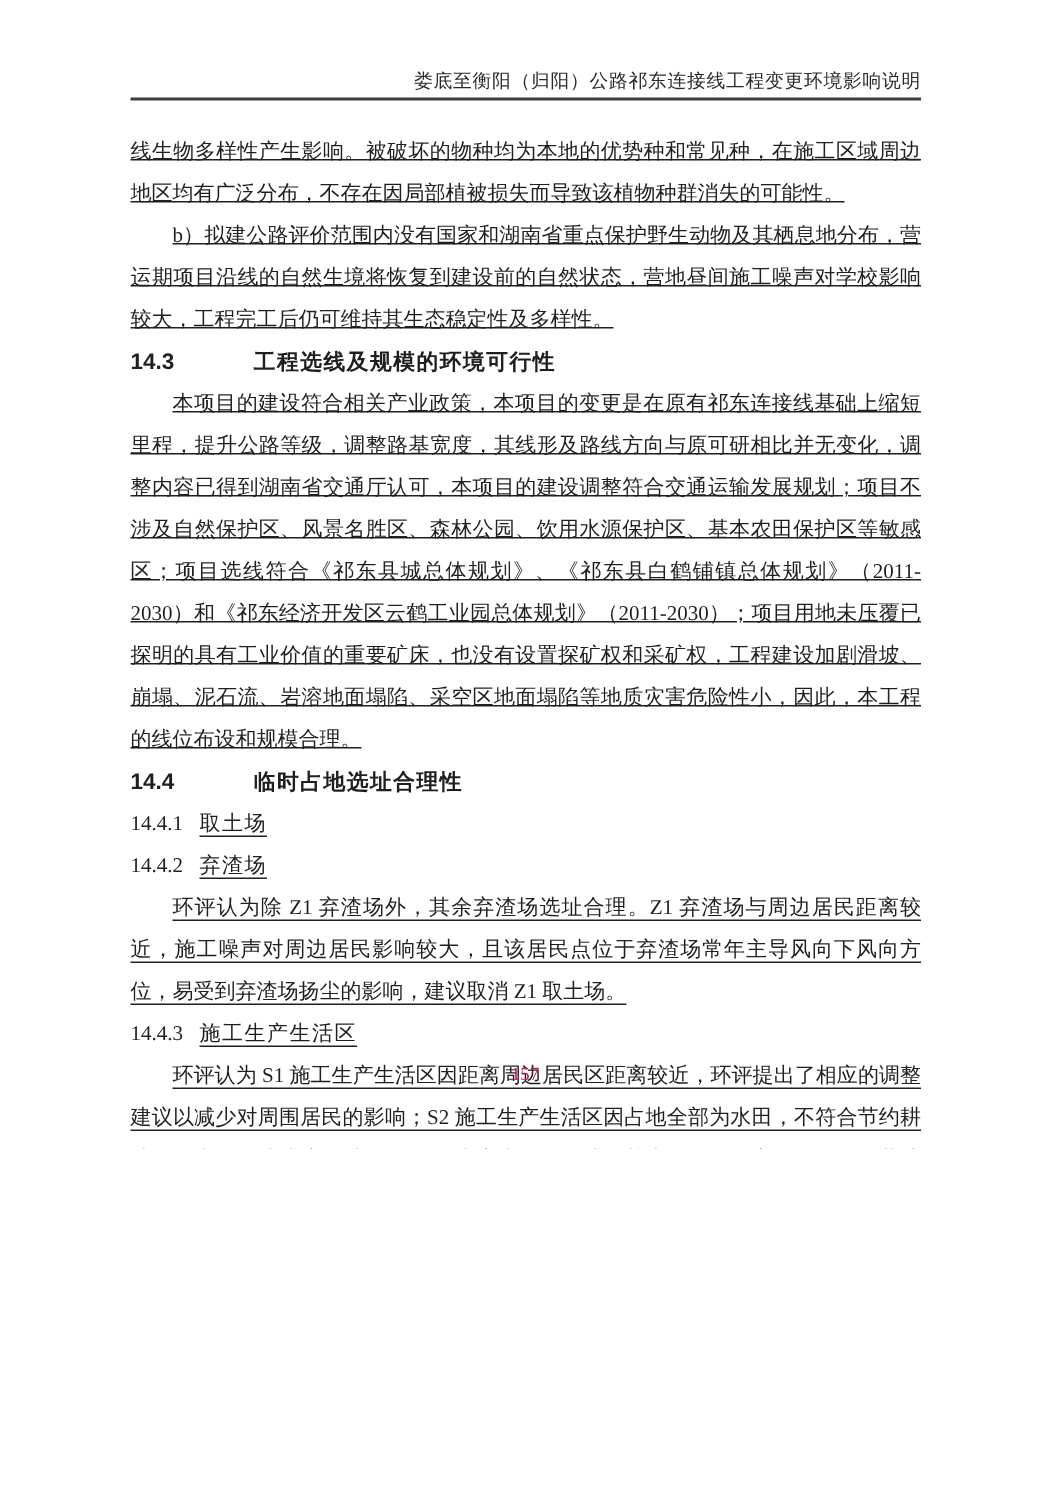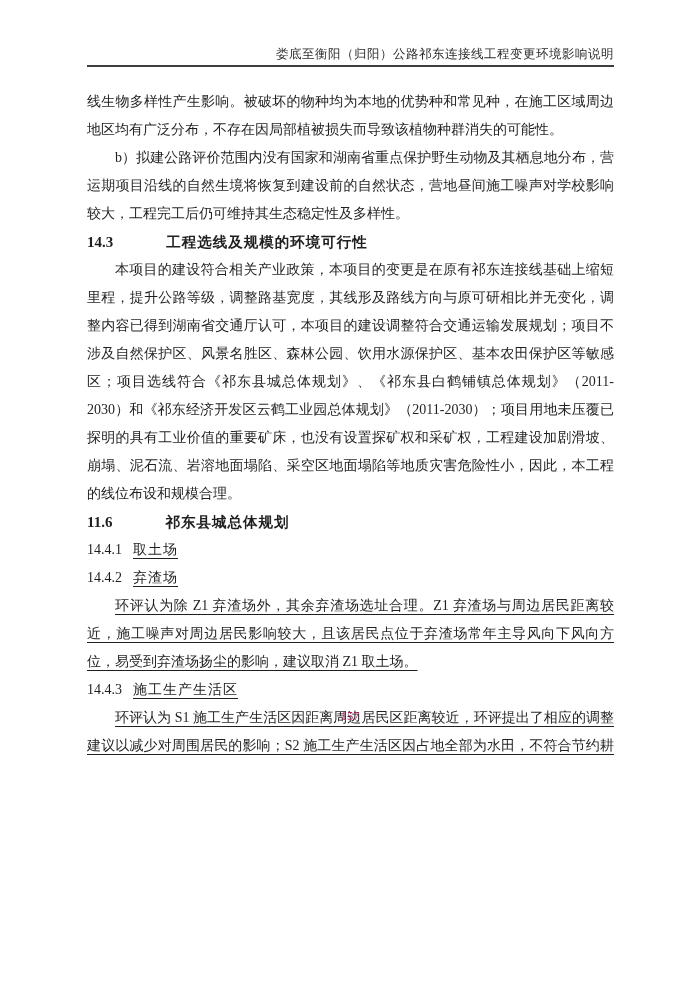--- a/index.html
+++ b/index.html
@@ -37,31 +37,31 @@
     position: absolute;
     top: 66px;
     left: 87px;
     width: 527px;
     padding-top: 22px;
     font-size: 14px;
     line-height: 28px;
     text-align: justify;
     text-justify: inter-character;
   }
-  .content p { margin: 0; }
+  .content p { margin: 0; text-decoration: underline; }
   .indent { text-indent: 2em; }
   .u { text-decoration: underline; text-underline-offset: 4px; text-decoration-thickness: 1px; }
   .h2 {
     margin: 0;
     font-size: 15px;
     line-height: 28px;
     font-weight: bold;
     text-align: left;
   }
-  .h2 .num { font-family: Liberation Serif, serif; margin-right: 11px; }
+  .h2 .num { font-family: Liberation Sans, sans-serif; margin-right: 11px; }
   .h2 .title { font-family: "DejaVu Sans", "Liberation Sans", sans-serif; letter-spacing: 1px; font-size: 14.5px; margin-left: 42px; }
   .h3 {
     margin: 0;
     font-size: 14px;
     line-height: 28px;
     font-weight: normal;
     text-align: left;
   }
   .h3 .num { margin-right: 11px; }
   .h3 .title { text-decoration: underline; text-underline-offset: 4px; letter-spacing: 1px; margin-top: 20px; }
@@ -88,21 +88,21 @@
   <div class="content">
 
     <p>线生物多样性产生影响。被破坏的物种均为本地的优势种和常见种，在施工区域周边地区均有广泛分布，不存在因局部植被损失而导致该植物种群消失的可能性。</p>
 
     <p class="indent">b）拟建公路评价范围内没有国家和湖南省重点保护野生动物及其栖息地分布，营运期项目沿线的自然生境将恢复到建设前的自然状态，营地昼间施工噪声对学校影响较大，工程完工后仍可维持其生态稳定性及多样性。</p>
 
     <h2 class="h2"><span class="num">14.3</span><span class="title">工程选线及规模的环境可行性</span></h2>
 
     <p class="indent">本项目的建设符合相关产业政策，本项目的变更是在原有祁东连接线基础上缩短里程，提升公路等级，调整路基宽度，其线形及路线方向与原可研相比并无变化，调整内容已得到湖南省交通厅认可，本项目的建设调整符合交通运输发展规划；项目不涉及自然保护区、风景名胜区、森林公园、饮用水源保护区、基本农田保护区等敏感区；项目选线符合《祁东县城总体规划》、《祁东县白鹤铺镇总体规划》（2011-2030）和《祁东经济开发区云鹤工业园总体规划》（2011-2030）；项目用地未压覆已探明的具有工业价值的重要矿床，也没有设置探矿权和采矿权，工程建设加剧滑坡、崩塌、泥石流、岩溶地面塌陷、采空区地面塌陷等地质灾害危险性小，因此，本工程的线位布设和规模合理。</p>
 
-    <h2 class="h2"><span class="num">11.6</span><span class="title">祁东县城总体规划</span></h2>
+    <h2 class="h2"><span class="num">14.4</span><span class="title">临时占地选址合理性</span></h2>
 
     <h3 class="h3"><span class="num">14.4.1</span><span class="title">取土场</span></h3>
 
 
     <h3 class="h3"><span class="num">14.4.2</span><span class="title">弃渣场</span></h3>
 
     <p class="indent u">环评认为除 Z1 弃渣场外，其余弃渣场选址合理。Z1 弃渣场与周边居民距离较近，施工噪声对周边居民影响较大，且该居民点位于弃渣场常年主导风向下风向方位，易受到弃渣场扬尘的影响，建议取消 Z1 取土场。</p>
 
     <h3 class="h3"><span class="num">14.4.3</span><span class="title">施工生产生活区</span></h3>
 

